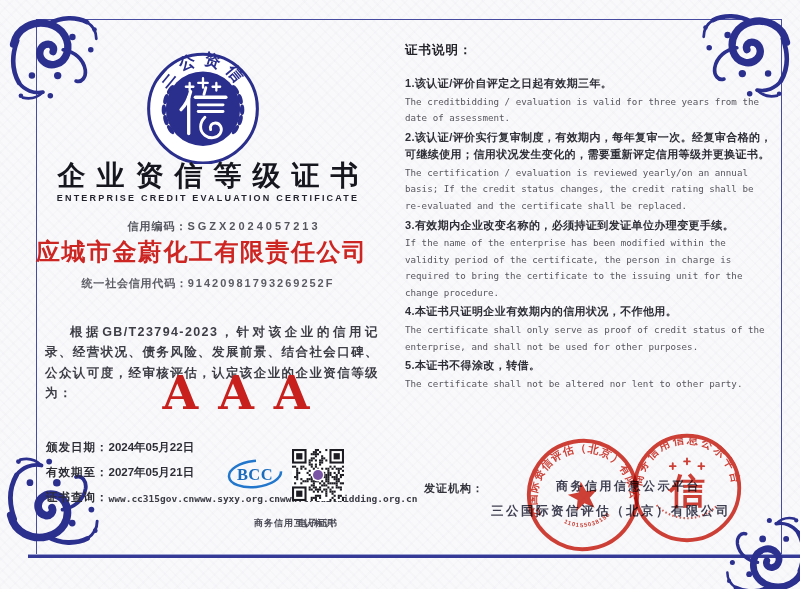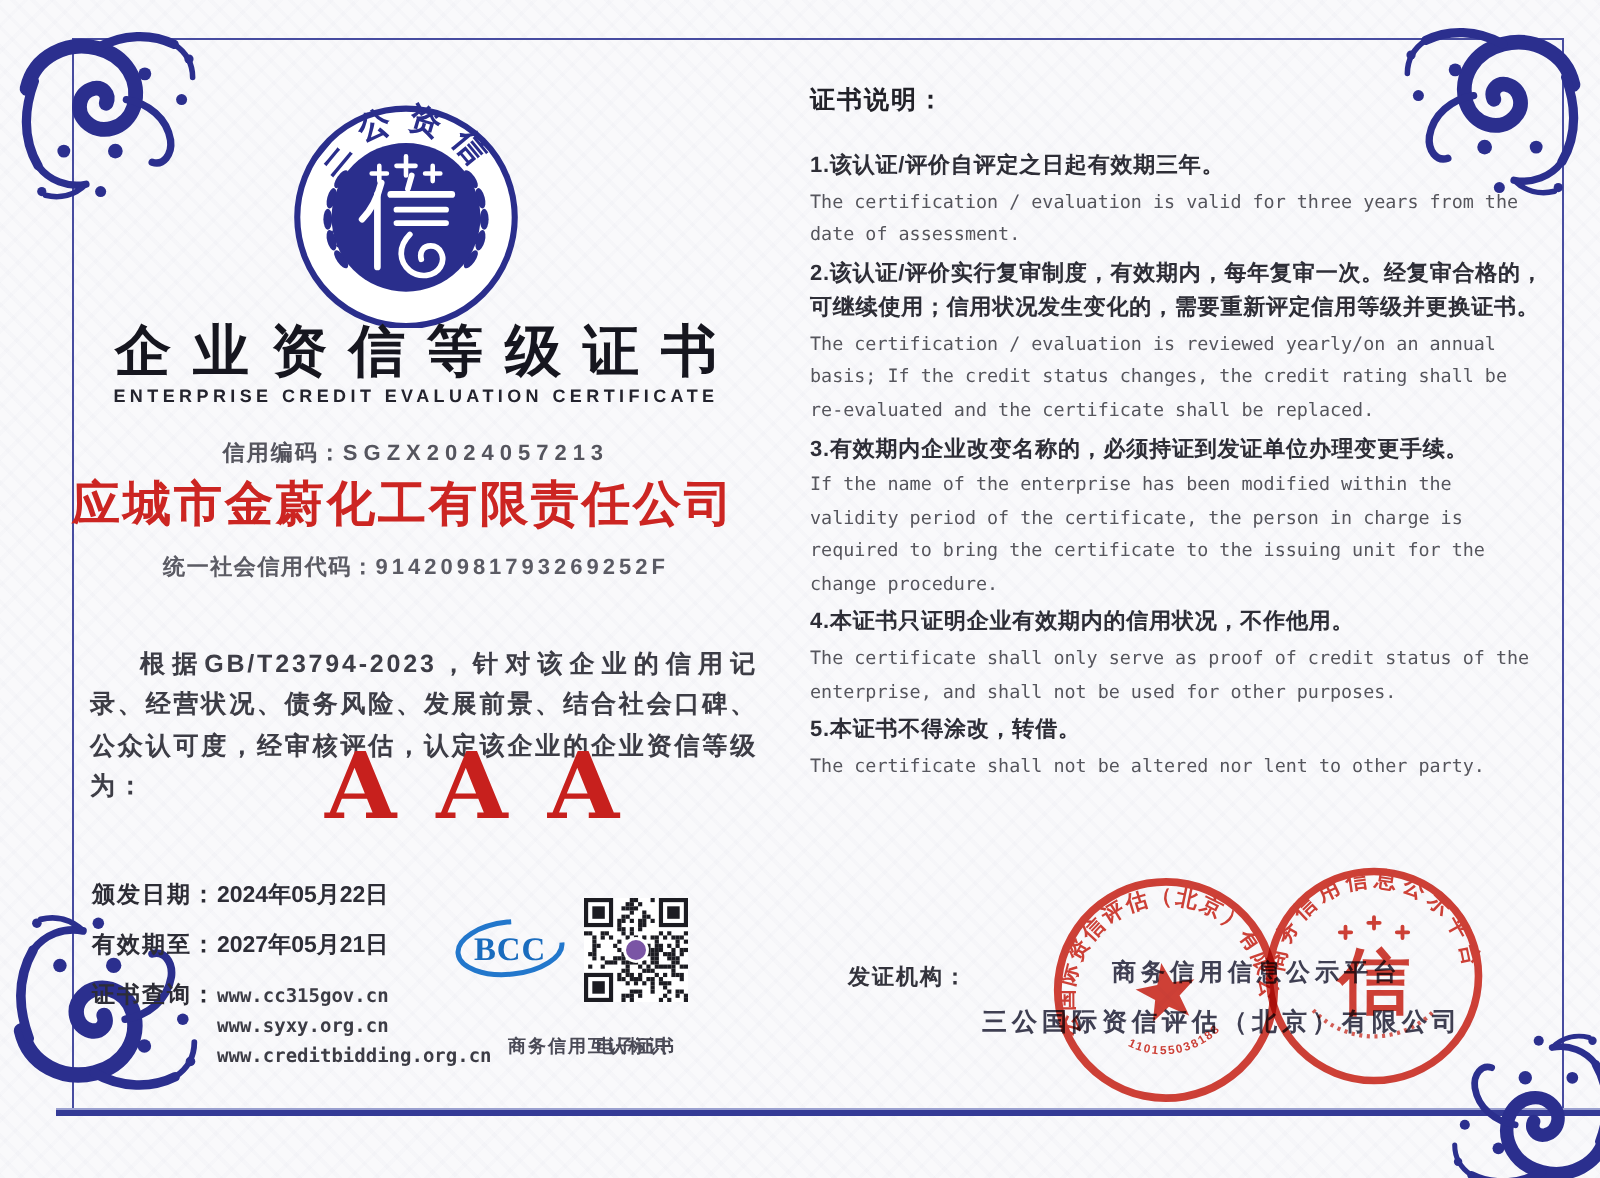--- a/index.html
+++ b/index.html
@@ -34,21 +34,21 @@
   .title{
     position:absolute;left:36px;top:157px;width:344px;text-align:center;
     font-family:"Liberation Serif","DejaVu Serif",serif;
     font-size:28px;font-weight:bold;color:#16161f;letter-spacing:11px;text-indent:11px;
   }
   .subtitle{
     position:absolute;left:36px;top:193px;width:344px;text-align:center;
     font-size:9px;font-weight:bold;color:#23232d;letter-spacing:2.2px;
   }
   .code-line{
-    position:absolute;left:24px;top:219px;width:344px;text-align:center;
+    position:absolute;left:40px;top:219px;width:344px;text-align:center;
     font-size:11px;font-weight:bold;color:#55555e;letter-spacing:1px;padding-left:12px;
   }
   .code-line .val{letter-spacing:3px;}
   .company{
     position:absolute;left:36px;top:236px;width:344px;text-align:left;
     font-size:24px;font-weight:bold;color:#cc2522;letter-spacing:1.5px;
   }
   .uscc-line{
     position:absolute;left:36px;top:276px;width:344px;text-align:center;
     font-size:11px;font-weight:bold;color:#5b5b64;letter-spacing:.8px;
@@ -60,21 +60,21 @@
     letter-spacing:1.4px;text-indent:2em;text-align:justify;margin-top:24px;
   }
   .rating{
     position:absolute;left:36px;top:366px;width:344px;text-align:center;
     font-family:"DejaVu Serif","Liberation Serif",serif;
     font-size:46px;font-weight:bold;color:#c7201d;letter-spacing:20px;text-indent:20px;padding-left:28px;
   }
   .dates{position:absolute;left:46px;top:440px;}
   .d-row{display:flex;margin-bottom:10px;font-size:11.5px;font-weight:bold;color:#2d2d36;}
   .d-row .lab{letter-spacing:1px;white-space:nowrap;}
-  .urls{display:flex;flex-direction:column;font-family:"DejaVu Sans Mono","Liberation Mono",monospace;font-weight:bold;font-size:9.5px;color:#3c3c45;line-height:15px;padding-top:1px;}
+  .urls{display:flex;flex-direction:row;font-family:"DejaVu Sans Mono","Liberation Mono",monospace;font-weight:bold;font-size:9.5px;color:#3c3c45;line-height:15px;padding-top:1px;}
   .bcc{position:absolute;left:226px;top:455px;width:58px;height:40px;}
   .bcc svg{width:100%;height:100%;display:block;}
   .bcc-caption{
     position:absolute;left:212px;top:517px;width:88px;text-align:center;
     font-size:9px;color:#4a4a56;letter-spacing:1px;font-weight:bold;margin-left:38px;
   }
   .qr{position:absolute;left:292px;top:449px;width:52px;height:52px;}
   .qr svg{width:100%;height:100%;display:block;}
   .qr-caption{
     position:absolute;left:292px;top:517px;width:52px;text-align:center;
@@ -460,21 +460,21 @@
       <circle cx="12.5" cy="12.5" r="2.4" fill="#7a55a5"></circle>
     </svg>
   </div>
   <div class="qr-caption">电子证书</div>
 
   <div class="notes">
     <div class="notes-heading">证书说明：</div>
 
     <div>
       <div class="note-zh">1.该认证/评价自评定之日起有效期三年。</div>
-      <div class="note-en">The certification / evaluation is valid for three years from the date of assessment.</div>
+      <div class="note-en">The creditbidding / evaluation is valid for three years from the date of assessment.</div>
     </div>
     <div>
       <div class="note-zh">2.该认证/评价实行复审制度，有效期内，每年复审一次。经复审合格的，可继续使用；信用状况发生变化的，需要重新评定信用等级并更换证书。</div>
       <div class="note-en">The certification / evaluation is reviewed yearly/on an annual basis; If the credit status changes, the credit rating shall be re-evaluated and the certificate shall be replaced.</div>
     </div>
     <div>
       <div class="note-zh">3.有效期内企业改变名称的，必须持证到发证单位办理变更手续。</div>
       <div class="note-en">If the name of the enterprise has been modified within the validity period of the certificate, the person in charge is required to bring the certificate to the issuing unit for the change procedure.</div>
     </div>
     <div>

